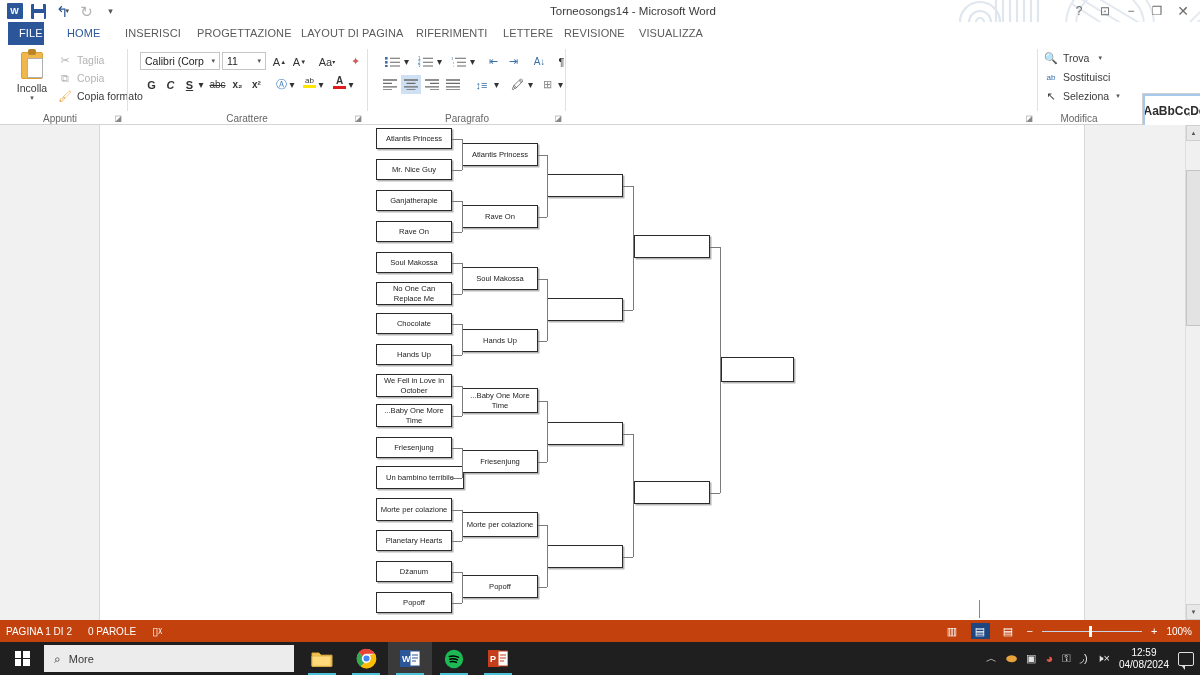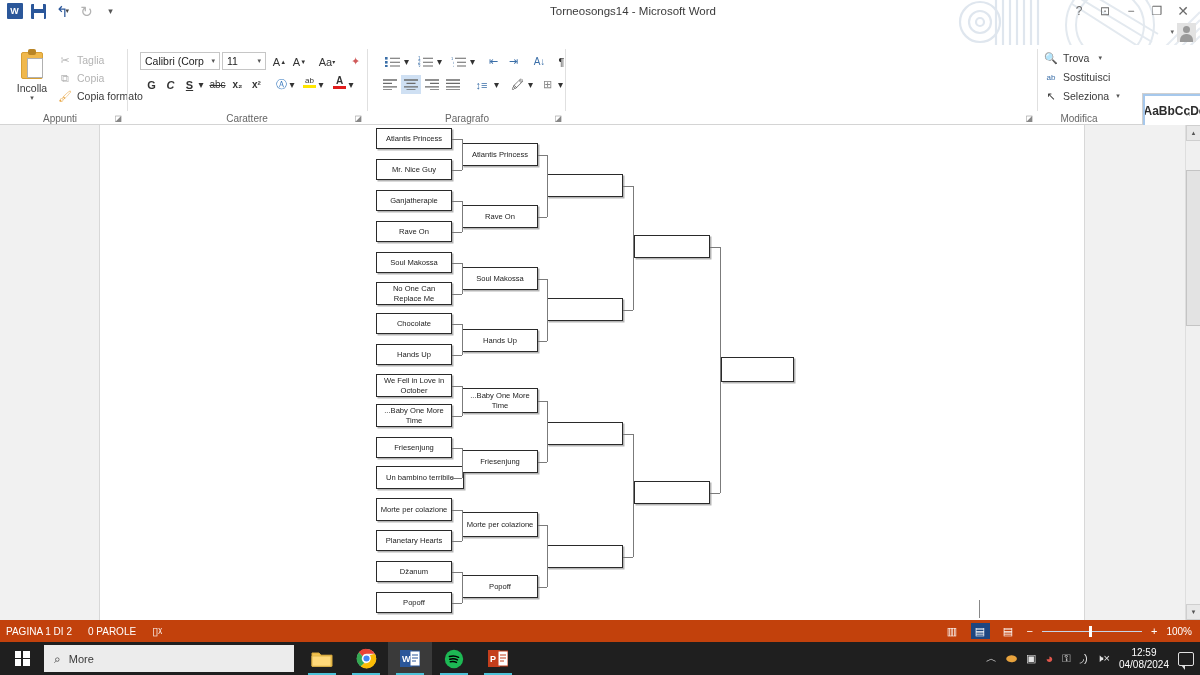--- a/index.html
+++ b/index.html
@@ -213,20 +213,32 @@
       <div class="wc">−</div>
       <div class="wc">❐</div>
       <div class="wc close">✕</div>
     </div>
     <div class="acct">
       <span class="cd">▾</span>
       <span class="avatar"></span>
     </div>
   </div>
 
+  <div class="tabstrip">
+    <div class="fill"></div>
+    <div class="tab file" style="left:8px;width:36px;">FILE</div>
+    <div class="tab active" style="left:56px;">HOME</div>
+    <div class="tab" style="left:114px;">INSERISCI</div>
+    <div class="tab" style="left:186px;">PROGETTAZIONE</div>
+    <div class="tab" style="left:290px;">LAYOUT DI PAGINA</div>
+    <div class="tab" style="left:405px;">RIFERIMENTI</div>
+    <div class="tab" style="left:492px;">LETTERE</div>
+    <div class="tab" style="left:553px;">REVISIONE</div>
+    <div class="tab" style="left:628px;">VISUALIZZA</div>
+  </div>
 
   <div class="ribbon">
 
     <div class="grp" style="left:0px;width:130px;">
       <div class="pasteBtn">
         <div class="clipico">
           <span class="board"></span>
             <span class="clip"></span>
             <span class="page"></span>
         </div>

